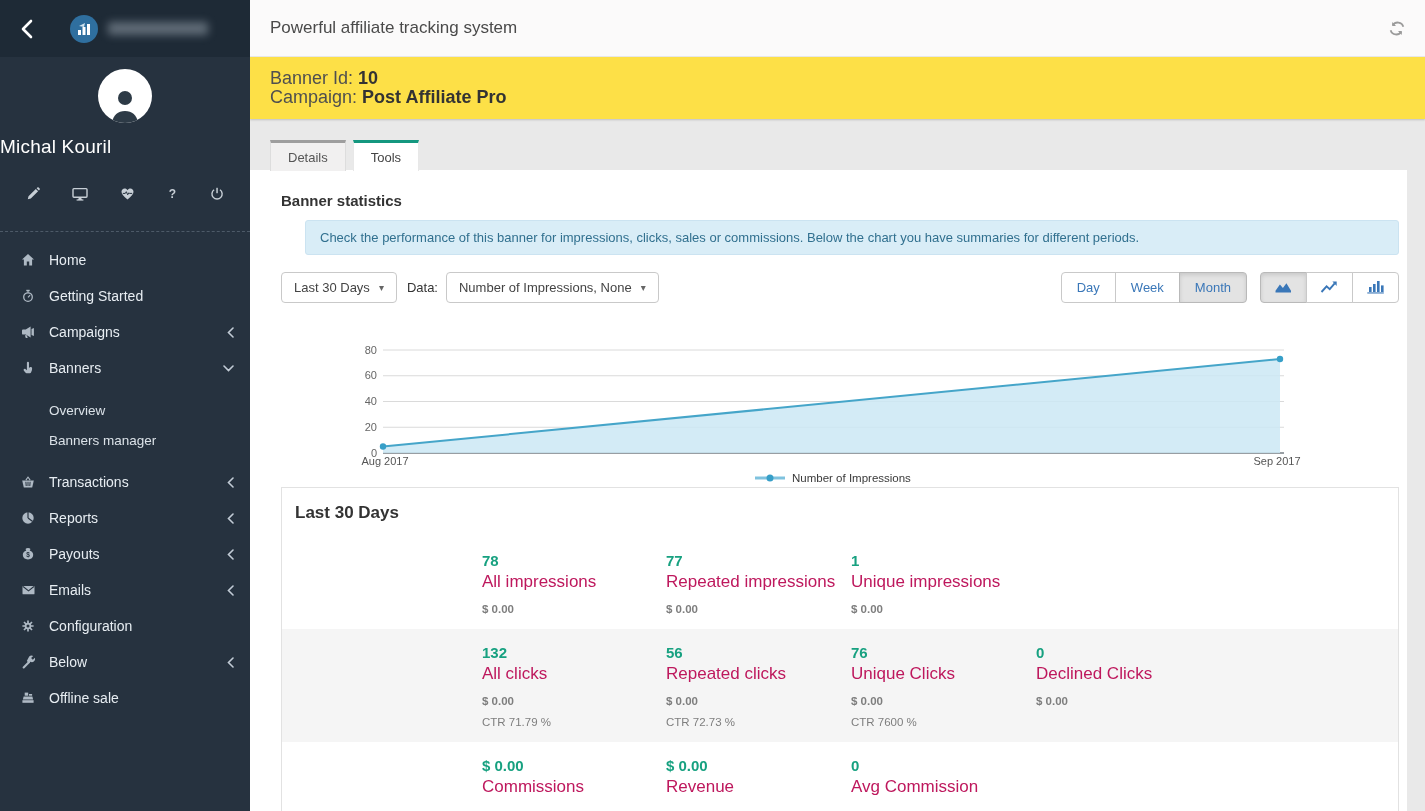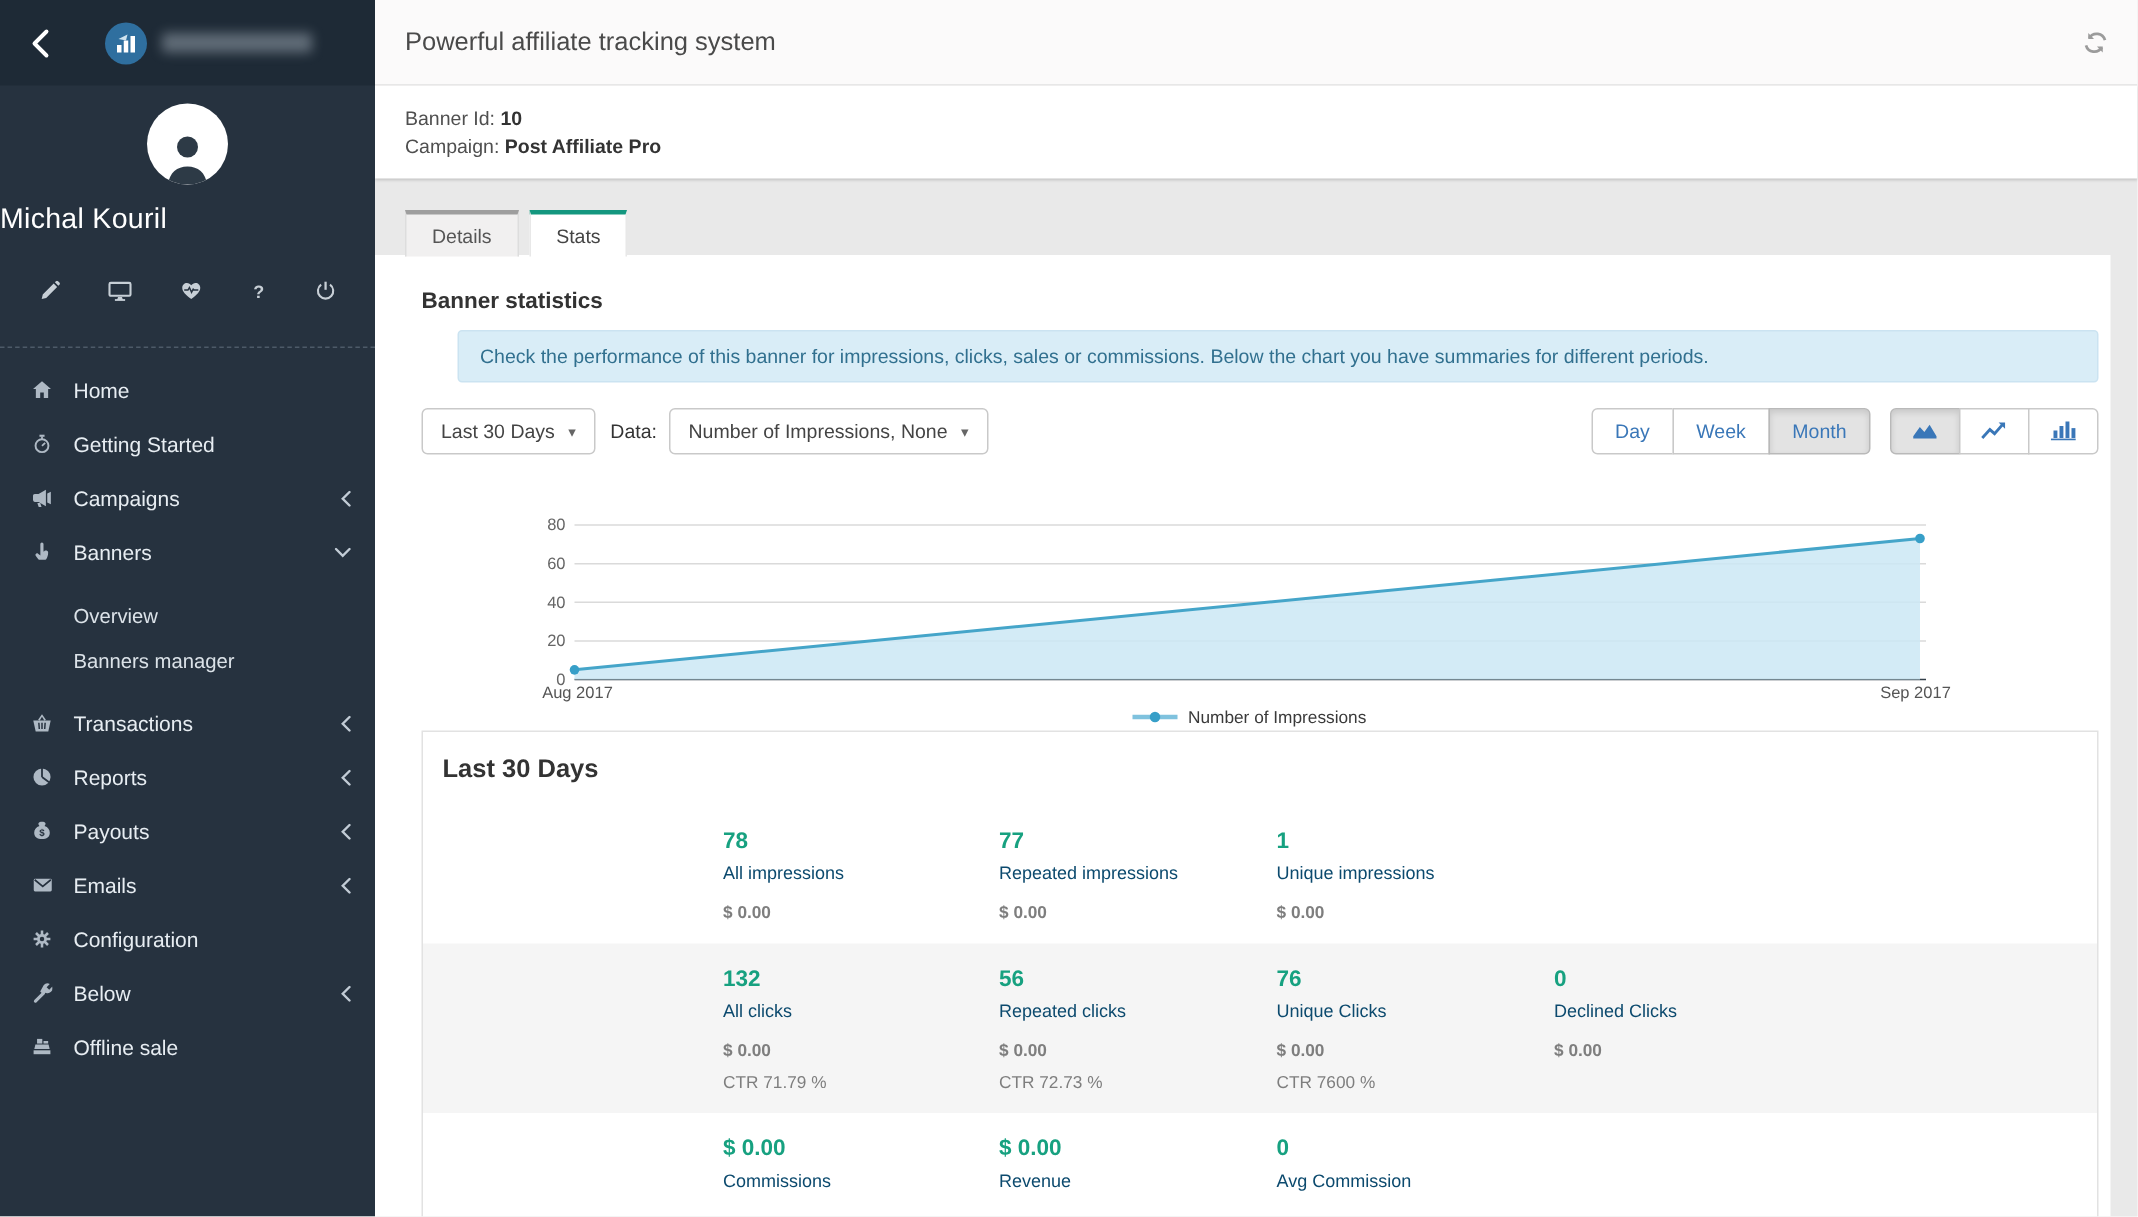--- a/index.html
+++ b/index.html
@@ -30,22 +30,22 @@
   .smi { height:30px; display:flex; align-items:center; padding-left:49px; font-size:13.5px;
          color:#dbe2e8; cursor:pointer; }
 
   
   .main { position:absolute; left:250px; top:0; width:1175px; height:811px; background:#e9e9e9; }
   .topbar { position:absolute; top:0; left:0; right:0; height:57px; background:#fbfafa;
             border-bottom:1px solid #e7e7e7; display:flex; align-items:center; padding:0 20px; z-index:3; }
   .topbar h1 { font-size:17px; font-weight:400; color:#4a4a4a; }
   .refresh { margin-left:auto; color:#9b9b9b; display:flex; cursor:pointer; }
 
-  .banner-info { position:absolute; top:57px; left:0; right:0; height:62px; background:#ffffff;
-                 box-shadow:0 1px 2px rgba(0,0,0,.18); padding:12px 0 12px 20px; font-size:13px;
+  .banner-info { position:absolute; top:57px; left:0; right:0; height:62px; background:#fde047;
+                 box-shadow:0 1px 2px rgba(0,0,0,.18); padding:12px 0 12px 20px; font-size:18px;
                  color:#4f4f4f; z-index:2; }
   .bi-line { line-height:19px; }
   .bi-line b { color:#333; }
 
   .tabs { position:absolute; top:140px; left:20px; display:flex; gap:7px; height:31px; z-index:2; }
   .tab { padding:0 17px; display:flex; align-items:center; font-size:13px; color:#555;
          background:#f1f0f0; border:1px solid #ddd; border-top:3px solid #9e9e9e; border-bottom:none;
          cursor:pointer; }
   .tab.active { background:#fff; border-top-color:var(--accent); border-left-color:#e8e8e8;
                 border-right-color:#e8e8e8; color:#444; }
@@ -72,21 +72,21 @@
   .icon-btn { width:47px; display:flex !important; align-items:center; justify-content:center; color:#2e2e2e; }
 
   #chart { position:absolute; top:172px; left:0; width:1157px; height:144px; font-family:inherit; }
 
   .summary { position:absolute; top:317px; left:31px; right:8px; bottom:-1px; border:1px solid #e2e2e2;
              background:#fff; overflow:hidden; }
   .summary-title { padding:15px 13px 14px; font-size:17px; font-weight:bold; color:#333; }
   .sum-row { display:grid; grid-template-columns:200px 184px 185px 185px 1fr; padding:14px 0 12px; }
   .sum-row.shaded { background:#f5f5f5; }
   .stat-value { font-size:15px; font-weight:bold; color:var(--green); line-height:20px; }
-  .stat-label { font-size:12px; color:#0c4a6e; line-height:22px; }
+  .stat-label { font-size:17px; color:#be185d; line-height:22px; }
   .stat-money { font-size:11.5px; font-weight:bold; color:#7e7e7e; margin-top:8px; line-height:16px; }
   .stat-ctr { font-size:11.5px; color:#7e7e7e; margin-top:5px; line-height:16px; }
 </style>
 </head>
 <body>
 
 <aside class="sidebar">
   <div class="sb-top">
     <span class="back-btn">
       <svg width="24" height="24" viewBox="0 0 24 24">
@@ -309,21 +309,21 @@
       <b>10</b>
     </div>
     <div class="bi-line">
       <span>Campaign:</span>
       <b>Post Affiliate Pro</b>
     </div>
   </section>
 
   <div class="tabs" id="tabs">
       <div class="tab">Details</div>
-      <div class="tab active">Stats</div>
+      <div class="tab active">Tools</div>
     </div>
 
   <section class="panel">
     <h2 class="sec-heading">Banner statistics</h2>
     <div class="alert">Check the performance of this banner for impressions, clicks, sales or commissions. Below the chart you have summaries for different periods.</div>
 
     <div class="controls">
       <button class="dd-btn">
         <span>Last 30 Days</span>
         <span class="caret">▾</span>

